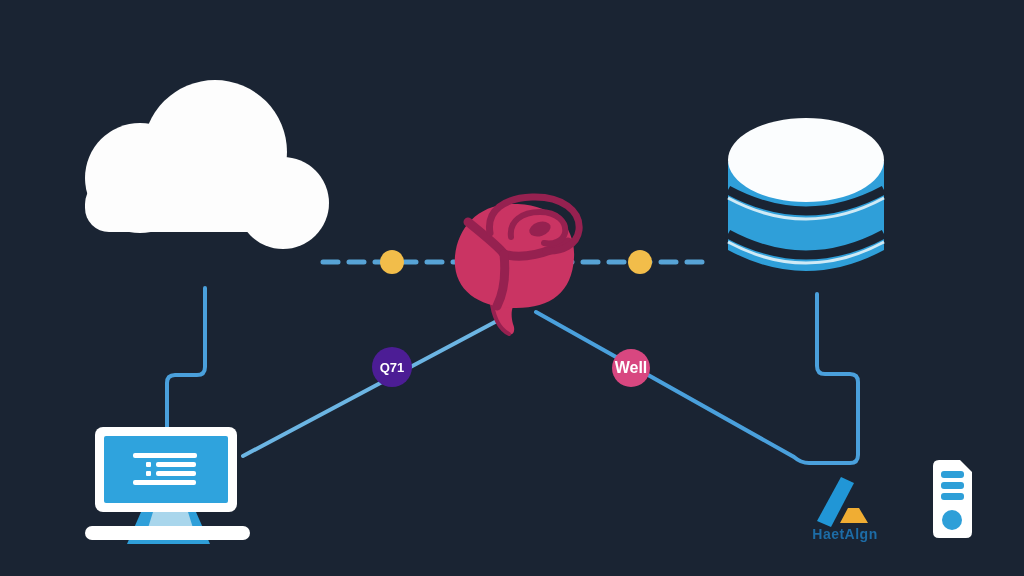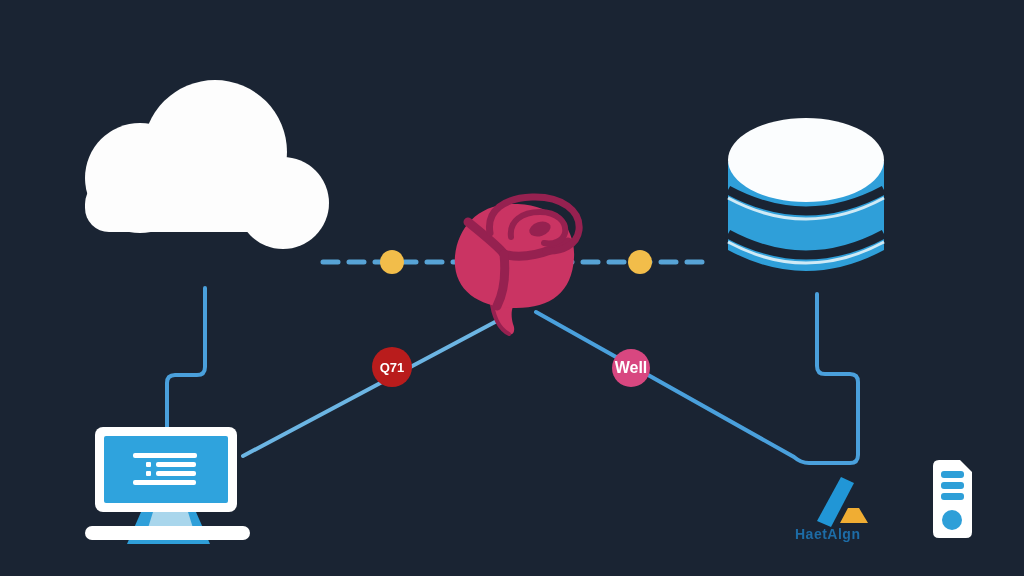--- a/index.html
+++ b/index.html
@@ -15,21 +15,21 @@
     display:flex;align-items:center;justify-content:center;
     border-radius:50%;
     color:#fff;font-weight:bold;
     box-shadow:0 0 0 0 transparent;
     user-select:none;
   }
   #badge-yellow{left:372px;top:347px;width:40px;height:40px;font-size:13px;}
   #badge-pink{left:612px;top:349px;width:38px;height:38px;font-size:16px;}
   #logo-text{
     position:absolute;left:795px;top:526px;width:100px;
-    text-align:left;font-size:14px;font-weight:bold;
+    text-align:center;font-size:14px;font-weight:bold;
     letter-spacing:0.5px;
   }
 </style>
 </head>
 <body>
 
 <div id="canvas" style="background:#1a2433;">
 
   <svg id="scene" width="1024" height="576" viewBox="0 0 1024 576">
 
@@ -106,21 +106,21 @@
 
     <g>
       <path d="M939,460 L960,460 L972,472 L972,532 Q972,538 966,538 L939,538 Q933,538 933,532 L933,466 Q933,460 939,460 Z" fill="#ffffff"></path>
       <rect x="941" y="471" width="23" height="7" rx="3" fill="#2e9fd8"></rect>
       <rect x="941" y="482" width="23" height="7" rx="3" fill="#2e9fd8"></rect>
       <rect x="941" y="493" width="23" height="7" rx="3" fill="#2e9fd8"></rect>
       <circle cx="952" cy="520" r="10" fill="#2e9fd8"></circle>
     </g>
   </svg>
 
-  <div id="badge-yellow" class="badge" style="background:#b91c1c;">
+  <div id="badge-yellow" class="badge" style="background:#4c1d95;">
     <span>Q71</span>
   </div>
 
   <div id="badge-pink" class="badge" style="background:#d84780;">
     <span>Well</span>
   </div>
 
   <div id="logo-text" style="color:#1d6ca6;">HaetAlgn</div>
 
 </div>

